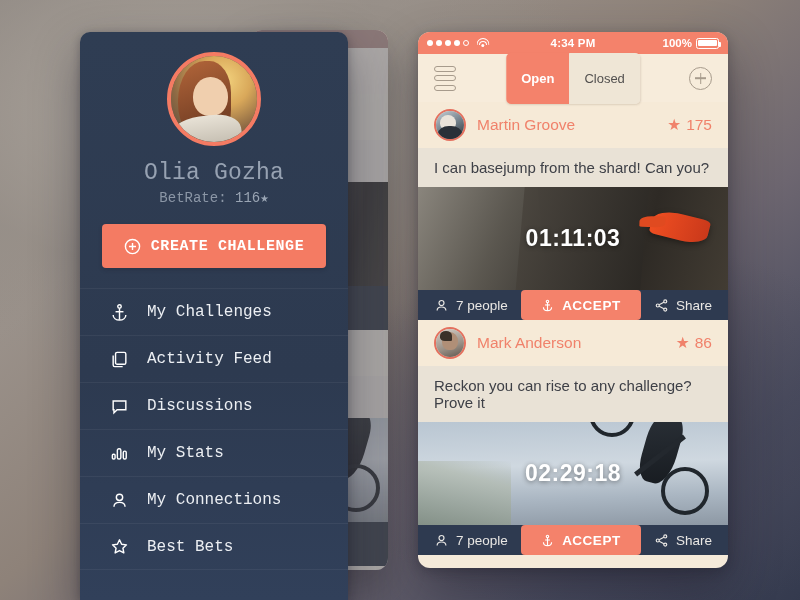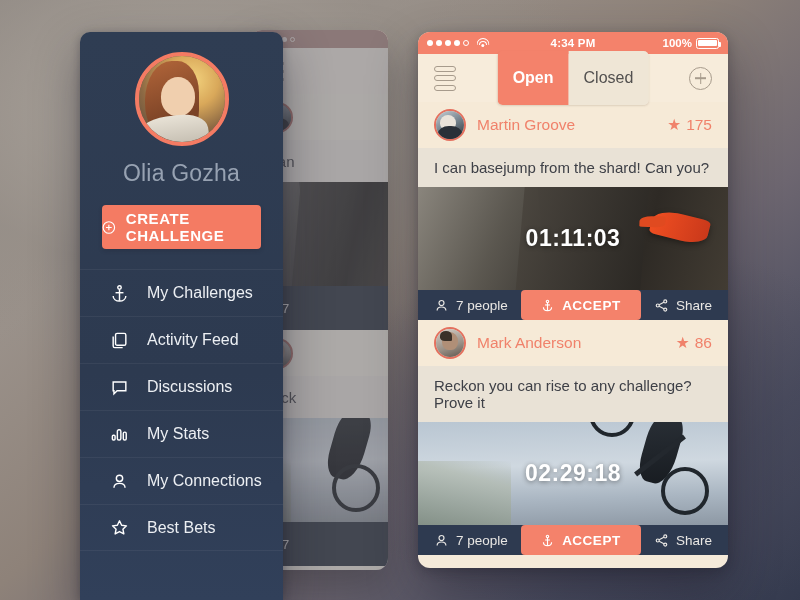--- a/index.html
+++ b/index.html
@@ -36,25 +36,26 @@
   .bg-cardhead { height: 46px; background: #f0e5d4; display: flex; align-items: center; padding-left: 12px; }
   .bg-ava { width: 31px; height: 31px; border-radius: 50%; border: 2px solid #d8685a; overflow: hidden; position: relative; background:#5f6a74; }
   .bg-msg { height: 42px; background: #e9e1d4; display: flex; align-items: center; padding-left: 12px;
             font-size: 15px; color: #4a4a52; white-space: nowrap; }
   .bg-photo { height: 104px; position: relative; overflow: hidden; }
   .bg-actions { height: 44px; background: #2e3a50; display: flex; align-items: center; padding-left: 12px; gap: 6px;
                 color: #e9e6e2; font-size: 13px; white-space: nowrap; }
 
   
   .sidebar {
-    position: absolute; left: 80px; top: 32px; width: 203px; height: 568px;
+    position: absolute; left: 80px; top: 32px; width: 268px; height: 568px;
     background: linear-gradient(180deg, #2f3d53 0%, #2d3a50 60%, #31405a 100%);
     border-radius: 10px 10px 0 0;
     box-shadow: 0 20px 48px rgba(25,24,38,0.45), 0 2px 10px rgba(20,20,32,0.3);
     overflow: hidden;
+    font-family: Liberation Mono, monospace;
   }
   .profile { padding-top: 20px; text-align: center; }
   .avatar-ring {
     width: 94px; height: 94px; margin: 0 auto; border-radius: 50%;
     border: 4px solid #f47b63; overflow: hidden; position: relative;
     background: #6a5c52;
   }
   .ava-art { position: absolute; inset: 0; }
   .name { margin-top: 14px; font-size: 23px; color: #97a2b2; font-weight: 400; letter-spacing: .2px; }
   .betrate { margin-top: 3px; font-size: 14px; color: #8b96a6; }
@@ -97,21 +98,21 @@
   .battwrap { margin-left: auto; display: flex; align-items: center; gap: 4px; font-weight: bold; }
   .batt { width: 23px; height: 11px; border: 1.4px solid #fff; border-radius: 2.5px; position: relative; padding: 1.3px; }
   .batt i { display: block; height: 100%; width: 100%; background: #fff; border-radius: 1px; }
   .batt::after { content:""; position:absolute; right:-3.4px; top:3px; width:2px; height:5px; background:#fff; border-radius:0 1px 1px 0; }
 
   .toolbar { height: 48px; background: #f7ecdb; display: flex; align-items: center; padding: 0 16px; position: relative; }
   .burger { display: flex; flex-direction: column; gap: 3.5px; cursor: pointer; }
   .burger i { display: block; width: 22px; height: 6px; border: 1.6px solid #a79b8c; border-radius: 3px; }
   .seg { position: absolute; left: 50%; transform: translateX(-50%); display: flex;
          border-radius: 5px; overflow: hidden; box-shadow: 0 1px 2px rgba(120,100,80,0.2); }
-  .seg div { padding: 18px 15px; font-size: 16px; cursor: pointer; }
+  .seg div { padding: 18px 15px; font-size: 13px; cursor: pointer; }
   .seg .on { background: #f4826b; color: #fff; font-weight: bold; }
   .seg .off { background: #efe6d6; color: #52504f; }
   .plus { margin-left: auto; width: 23px; height: 23px; border-radius: 50%;
           border: 1.6px solid #a79b8c; position: relative; cursor: pointer; }
   .plus::before, .plus::after { content:""; position:absolute; background:#a79b8c; }
   .plus::before { left: 5px; right: 5px; top: 50%; height: 1.6px; transform: translateY(-50%); }
   .plus::after { top: 5px; bottom: 5px; left: 50%; width: 1.6px; transform: translateX(-50%); }
 
   .card { }
   .card-head { height: 46px; background: #f6ead7; display: flex; align-items: center; padding: 0 16px; gap: 11px; }
@@ -241,20 +242,24 @@
   <div class="sidebar">
     <div class="profile">
       <div class="avatar-ring">
         <span class="art-olia ava-art">
             <span class="hair"></span>
             <span class="face"></span>
             <span class="body"></span>
           </span>
       </div>
       <div class="name">Olia Gozha</div>
+      <div class="betrate">
+        <span>BetRate:</span>
+        <span class="val">116</span><span class="val">★</span>
+      </div>
     </div>
 
     <div class="cta">
       <svg width="17" height="17" viewBox="0 0 24 24" fill="none" stroke="#fff" stroke-width="2">
           <circle cx="12" cy="12" r="10"></circle>
           <path d="M12 7v10M7 12h10"></path>
         </svg>
       <span>CREATE CHALLENGE</span>
     </div>
 

